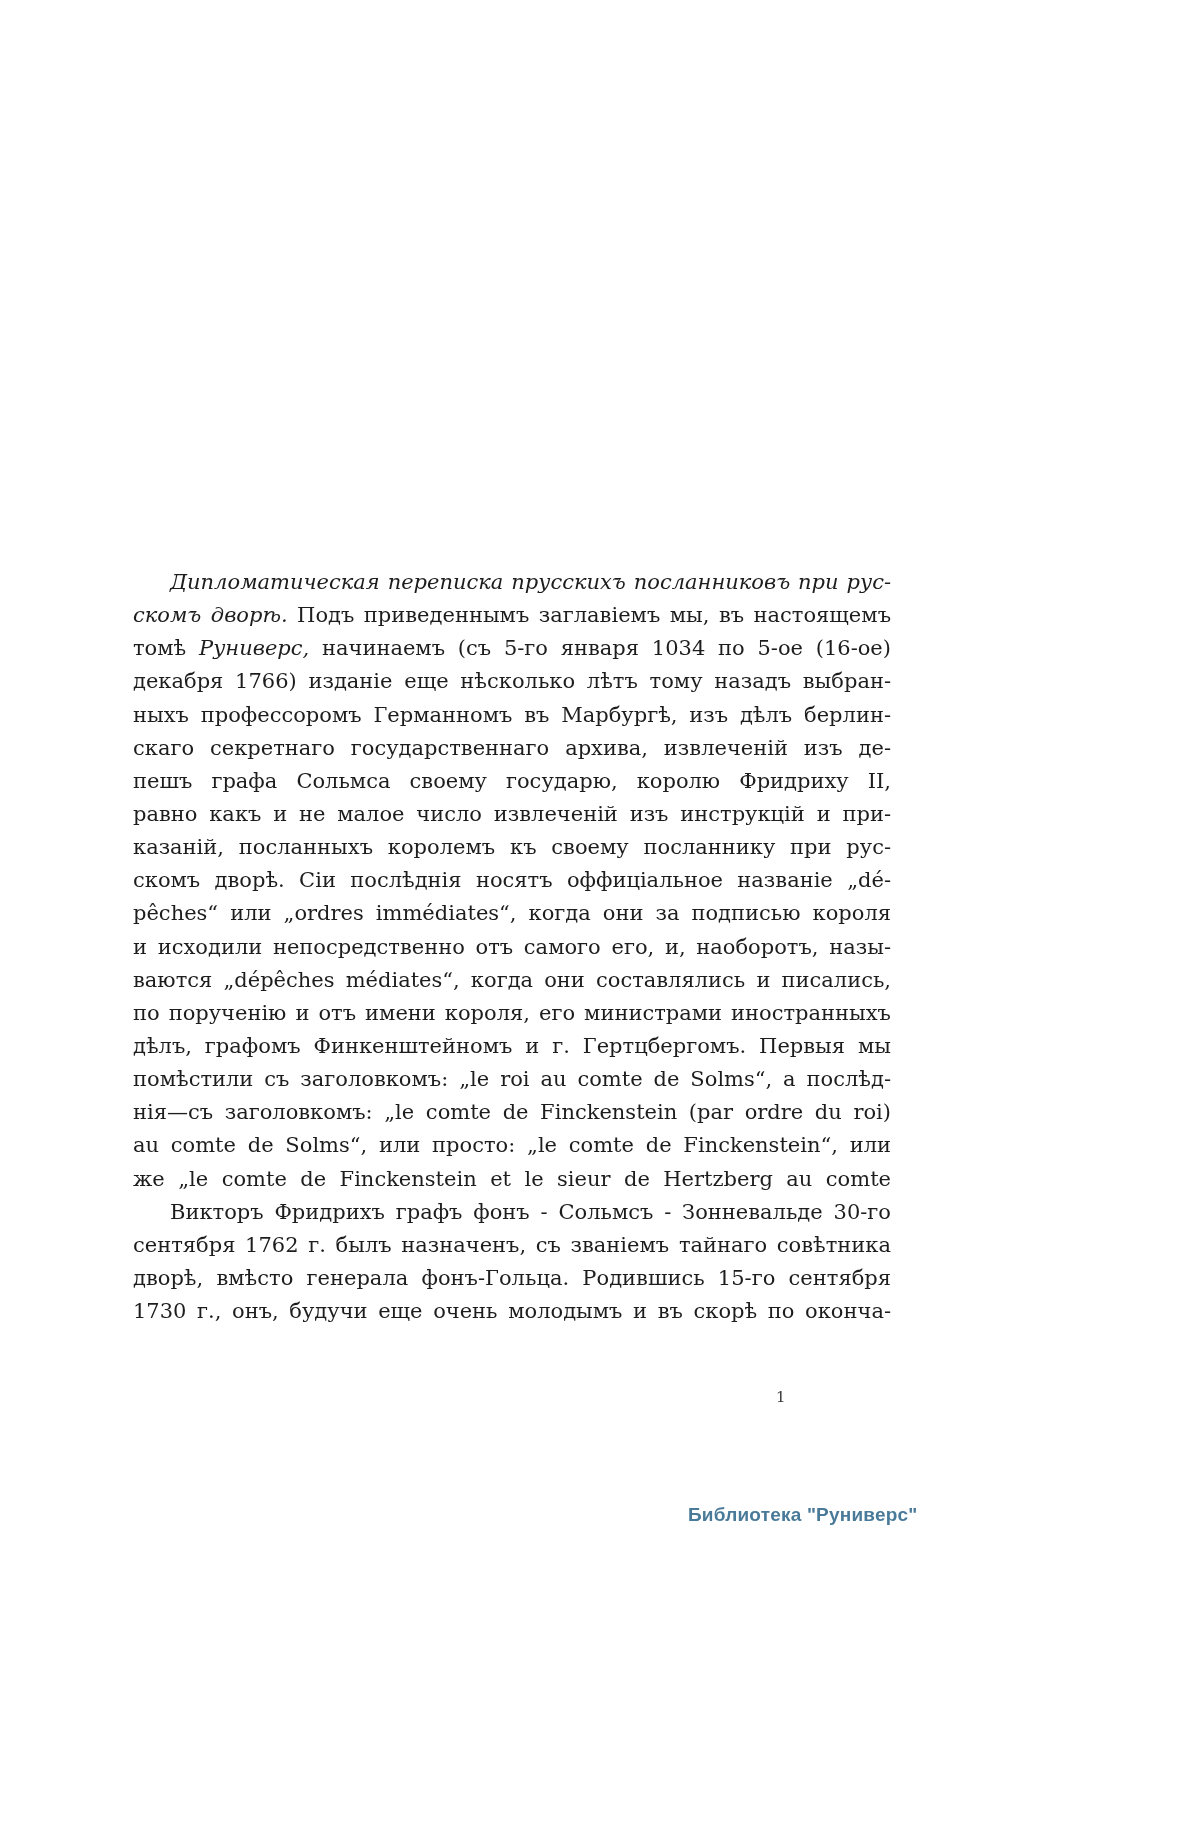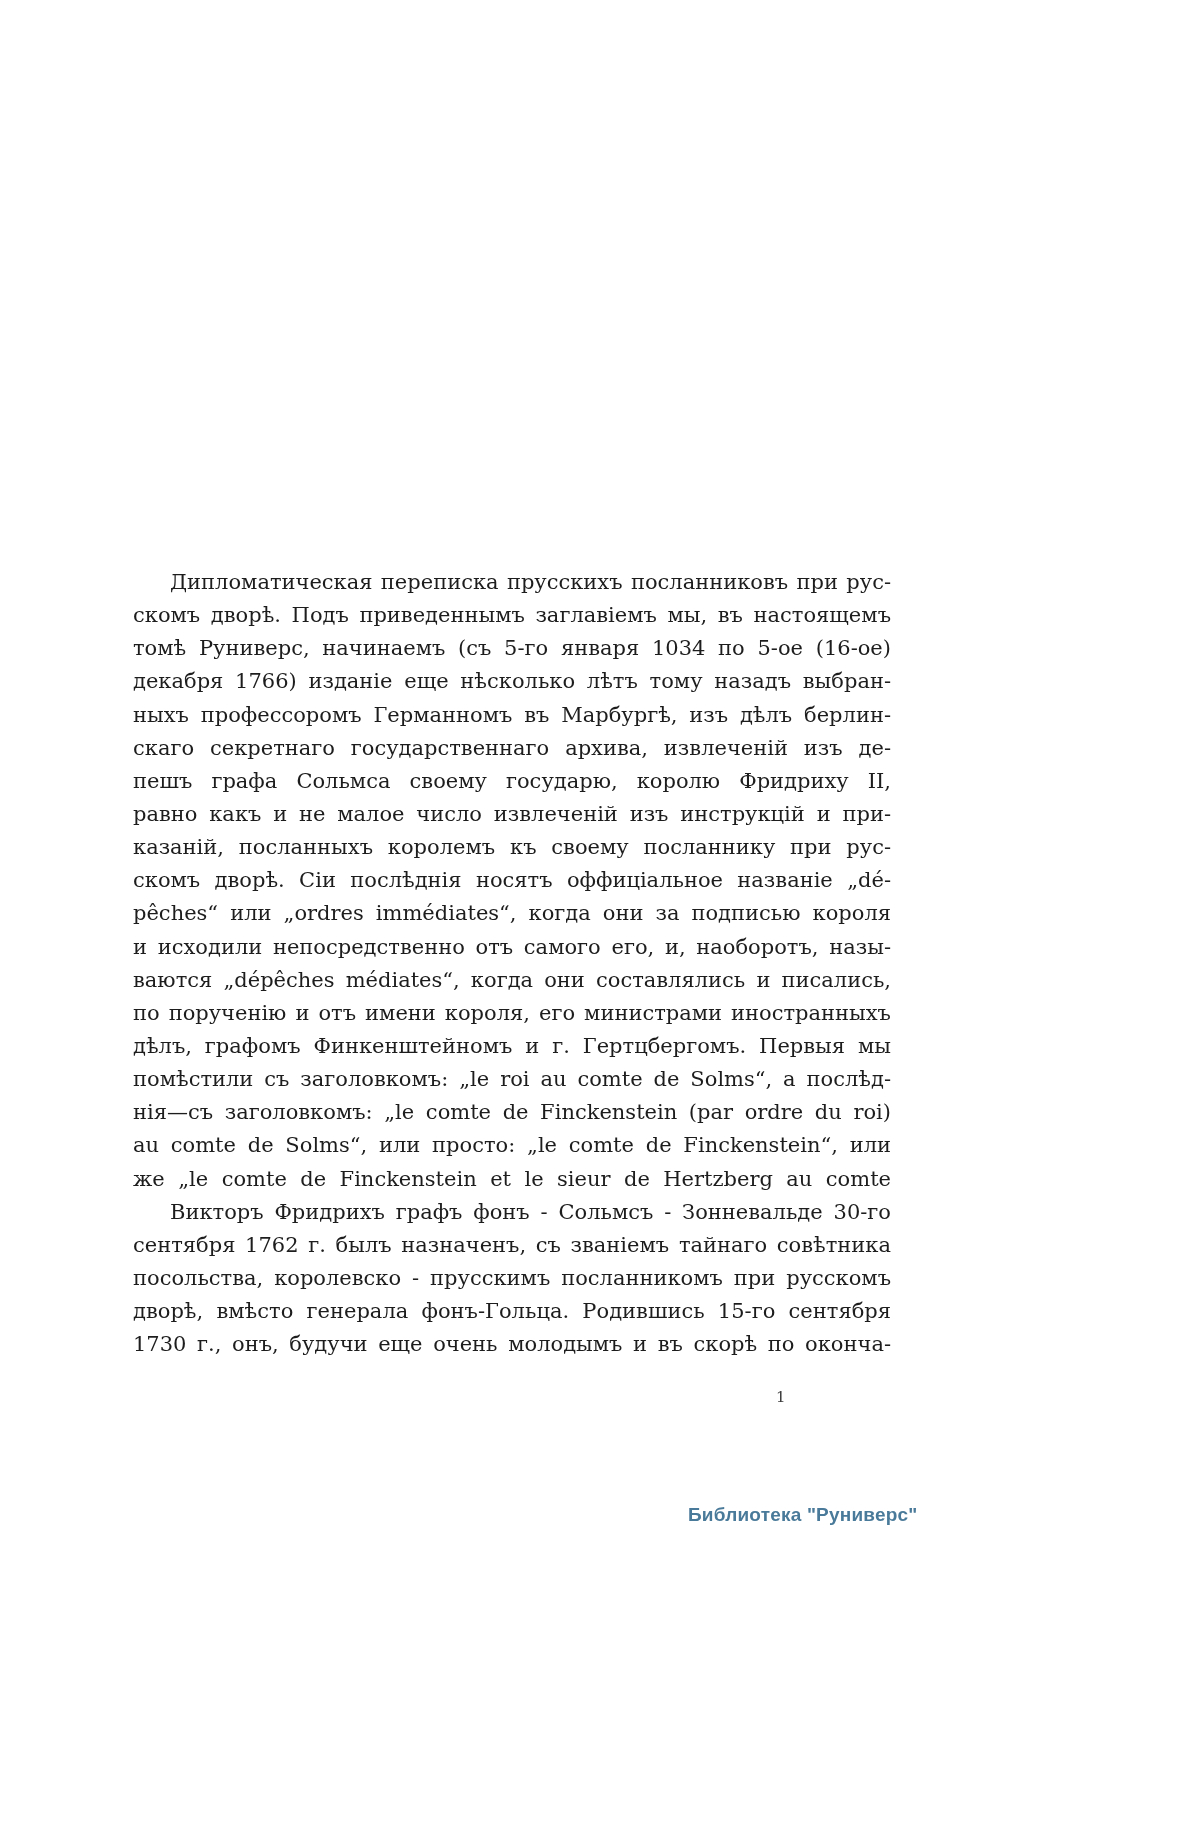--- a/index.html
+++ b/index.html
@@ -32,20 +32,21 @@
     -moz-text-align-last: justify;
   }
   .line.last {
     text-align-last: left;
     -moz-text-align-last: left;
   }
   .line.indent {
     padding-left: 37px;
   }
   .it {
+    font-style: italic;
   }
   .page-number {
     position: absolute;
     left: 776px;
     top: 1388px;
     font-family: "DejaVu Serif", serif;
     font-size: 15px;
     color: #3a3a3a;
   }
   .watermark {
@@ -77,19 +78,18 @@
       <div class="line"><span>и исходили непосредственно отъ самого его, и, наоборотъ, назы-</span></div>
       <div class="line"><span>ваются „dépêches médiates“, когда они составлялись и писались,</span></div>
       <div class="line"><span>по порученію и отъ имени короля, его министрами иностранныхъ</span></div>
       <div class="line"><span>дѣлъ, графомъ Финкенштейномъ и г. Гертцбергомъ. Первыя мы</span></div>
       <div class="line"><span>помѣстили съ заголовкомъ: „le roi au comte de Solms“, а послѣд-</span></div>
       <div class="line"><span>нія—съ заголовкомъ: „le comte de Finckenstein (par ordre du roi)</span></div>
       <div class="line"><span>au comte de Solms“, или просто: „le comte de Finckenstein“, или</span></div>
       <div class="line"><span>же „le comte de Finckenstein et le sieur de Hertzberg au comte</span></div>
       <div class="line indent"><span>Викторъ Фридрихъ графъ фонъ - Сольмсъ - Зонневальде 30-го</span></div>
       <div class="line"><span>сентября 1762 г. былъ назначенъ, съ званіемъ тайнаго совѣтника</span></div>
-      <div class="line"><span>посольства, королевско - прусскимъ посланникомъ при русскомъ</span></div>
       <div class="line"><span>дворѣ, вмѣсто генерала фонъ-Гольца. Родившись 15-го сентября</span></div>
       <div class="line"><span>1730 г., онъ, будучи еще очень молодымъ и въ скорѣ по оконча-</span></div>
     </div>
   <div class="page-number">1</div>
   <div class="watermark" style="color: rgb(74, 122, 153);">Библиотека "Руниверс"</div>
 </div>
 
 </body></html>

